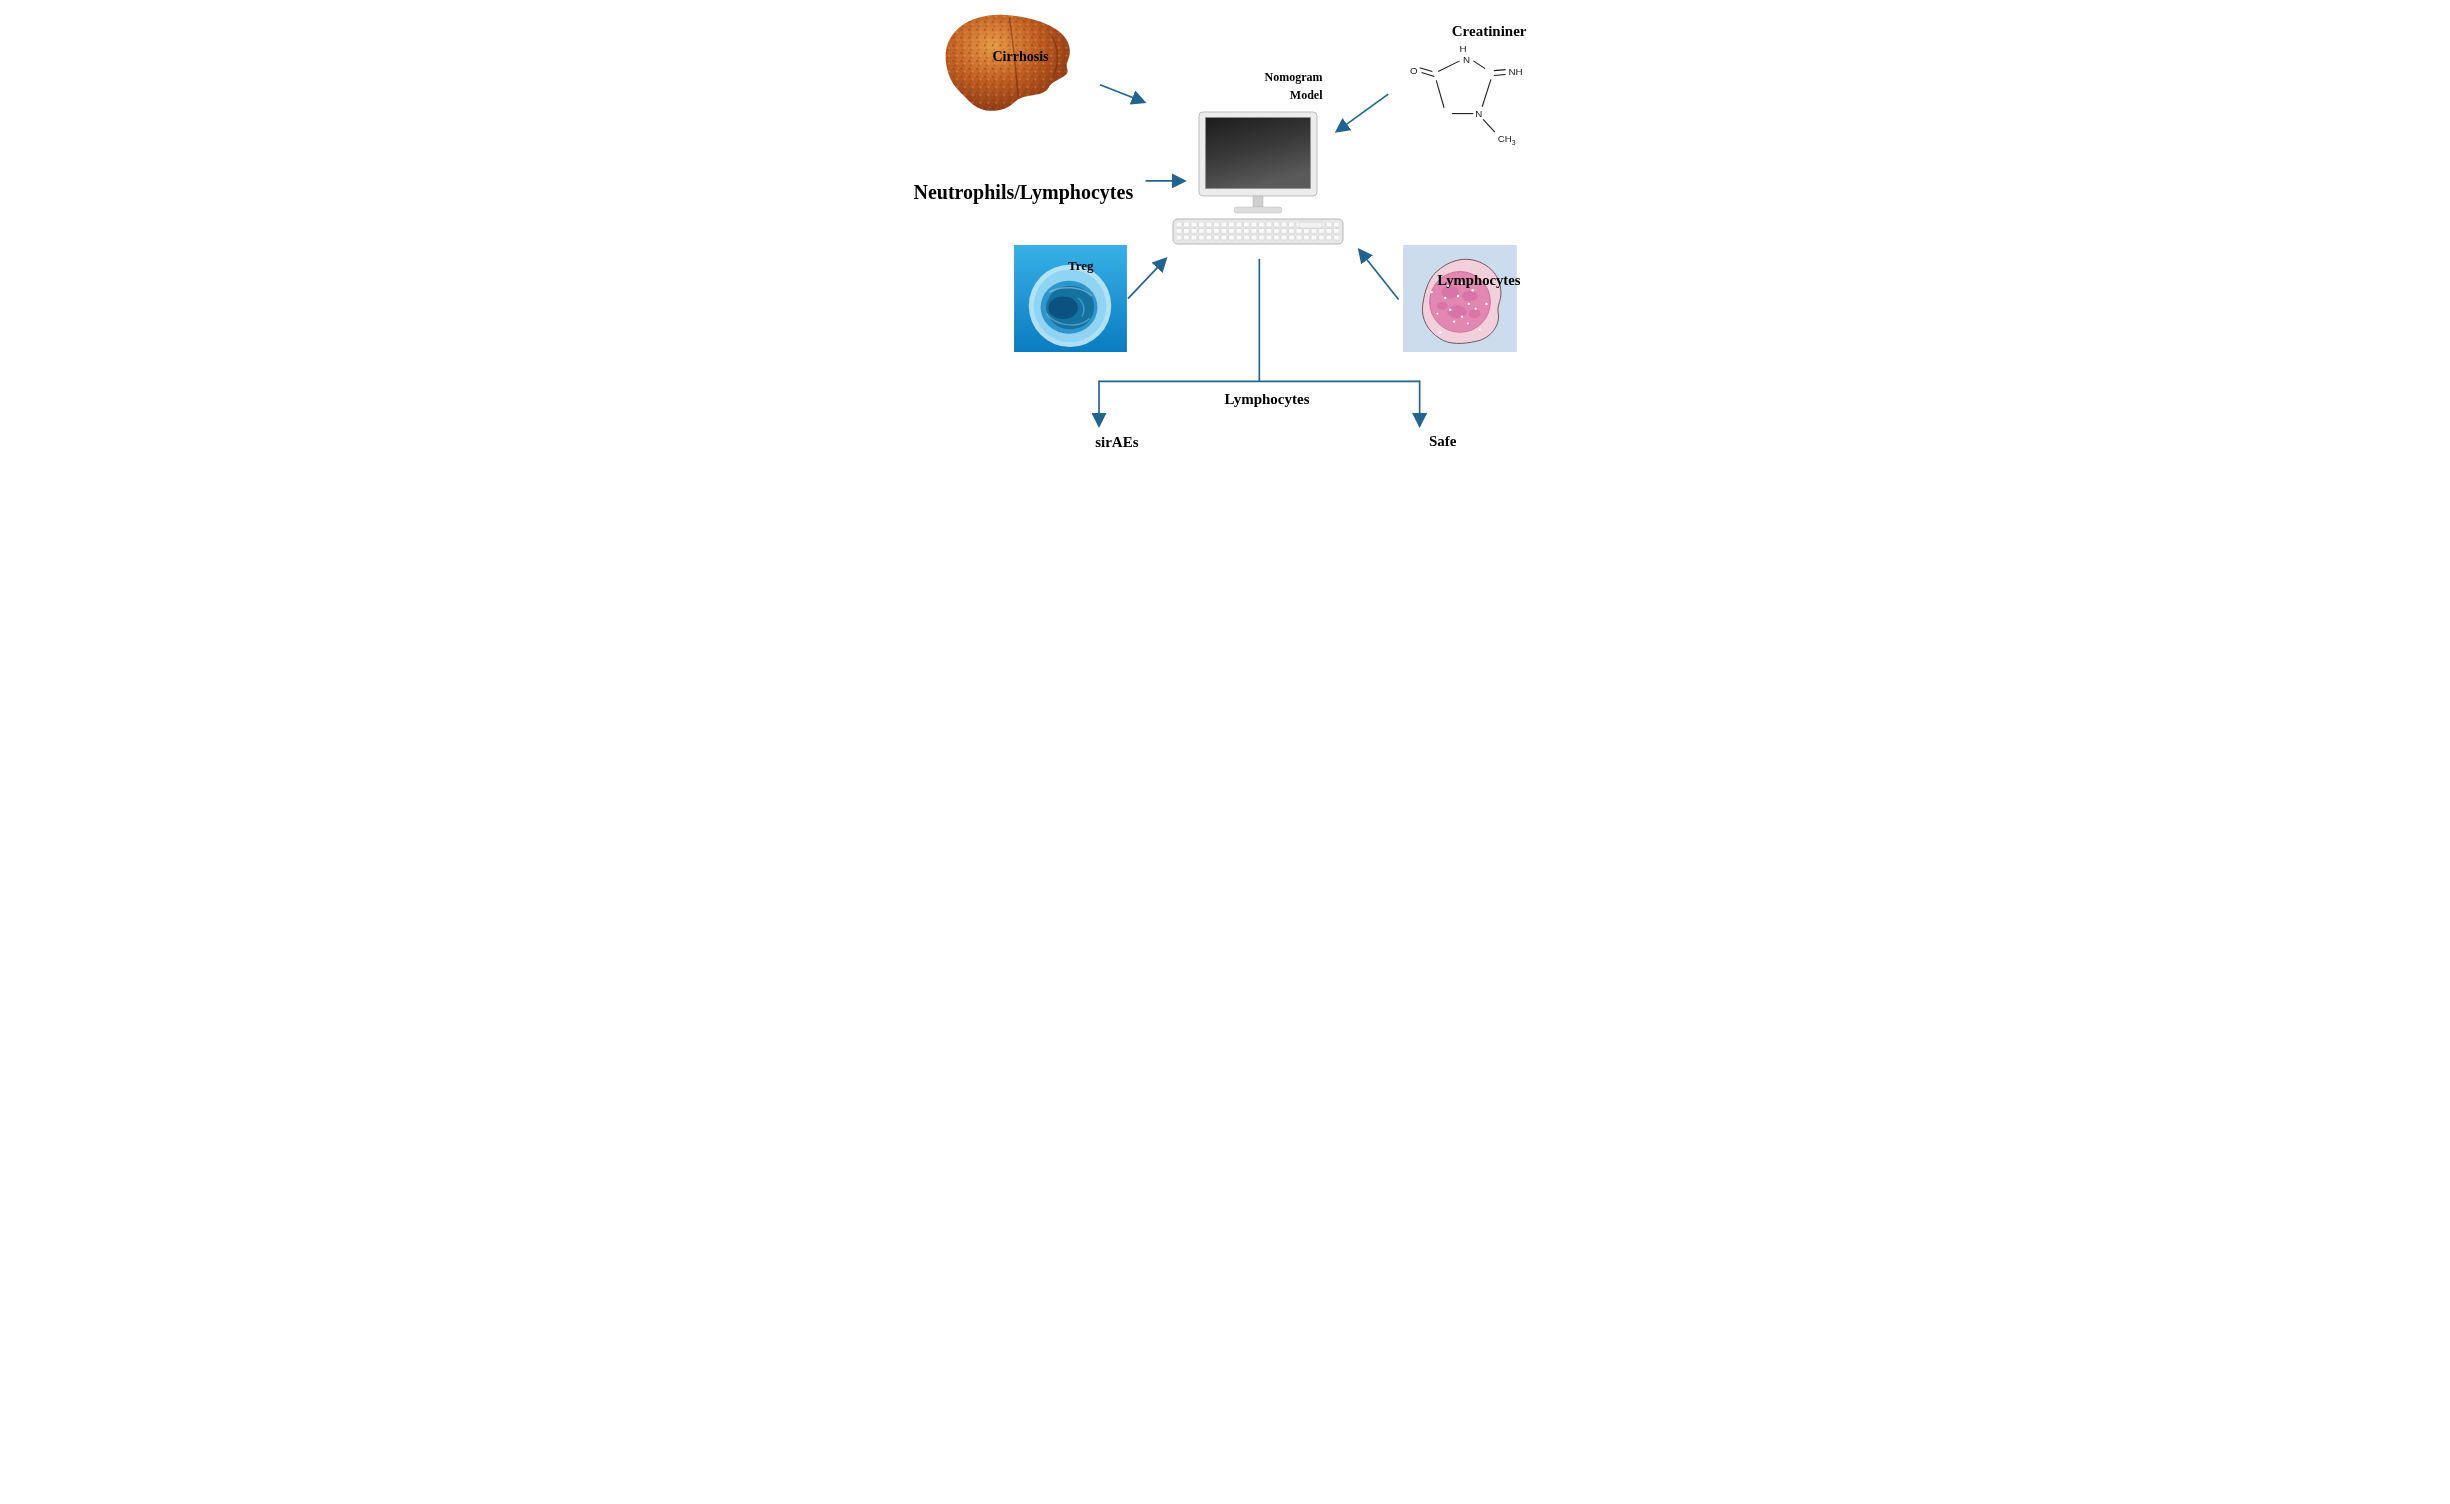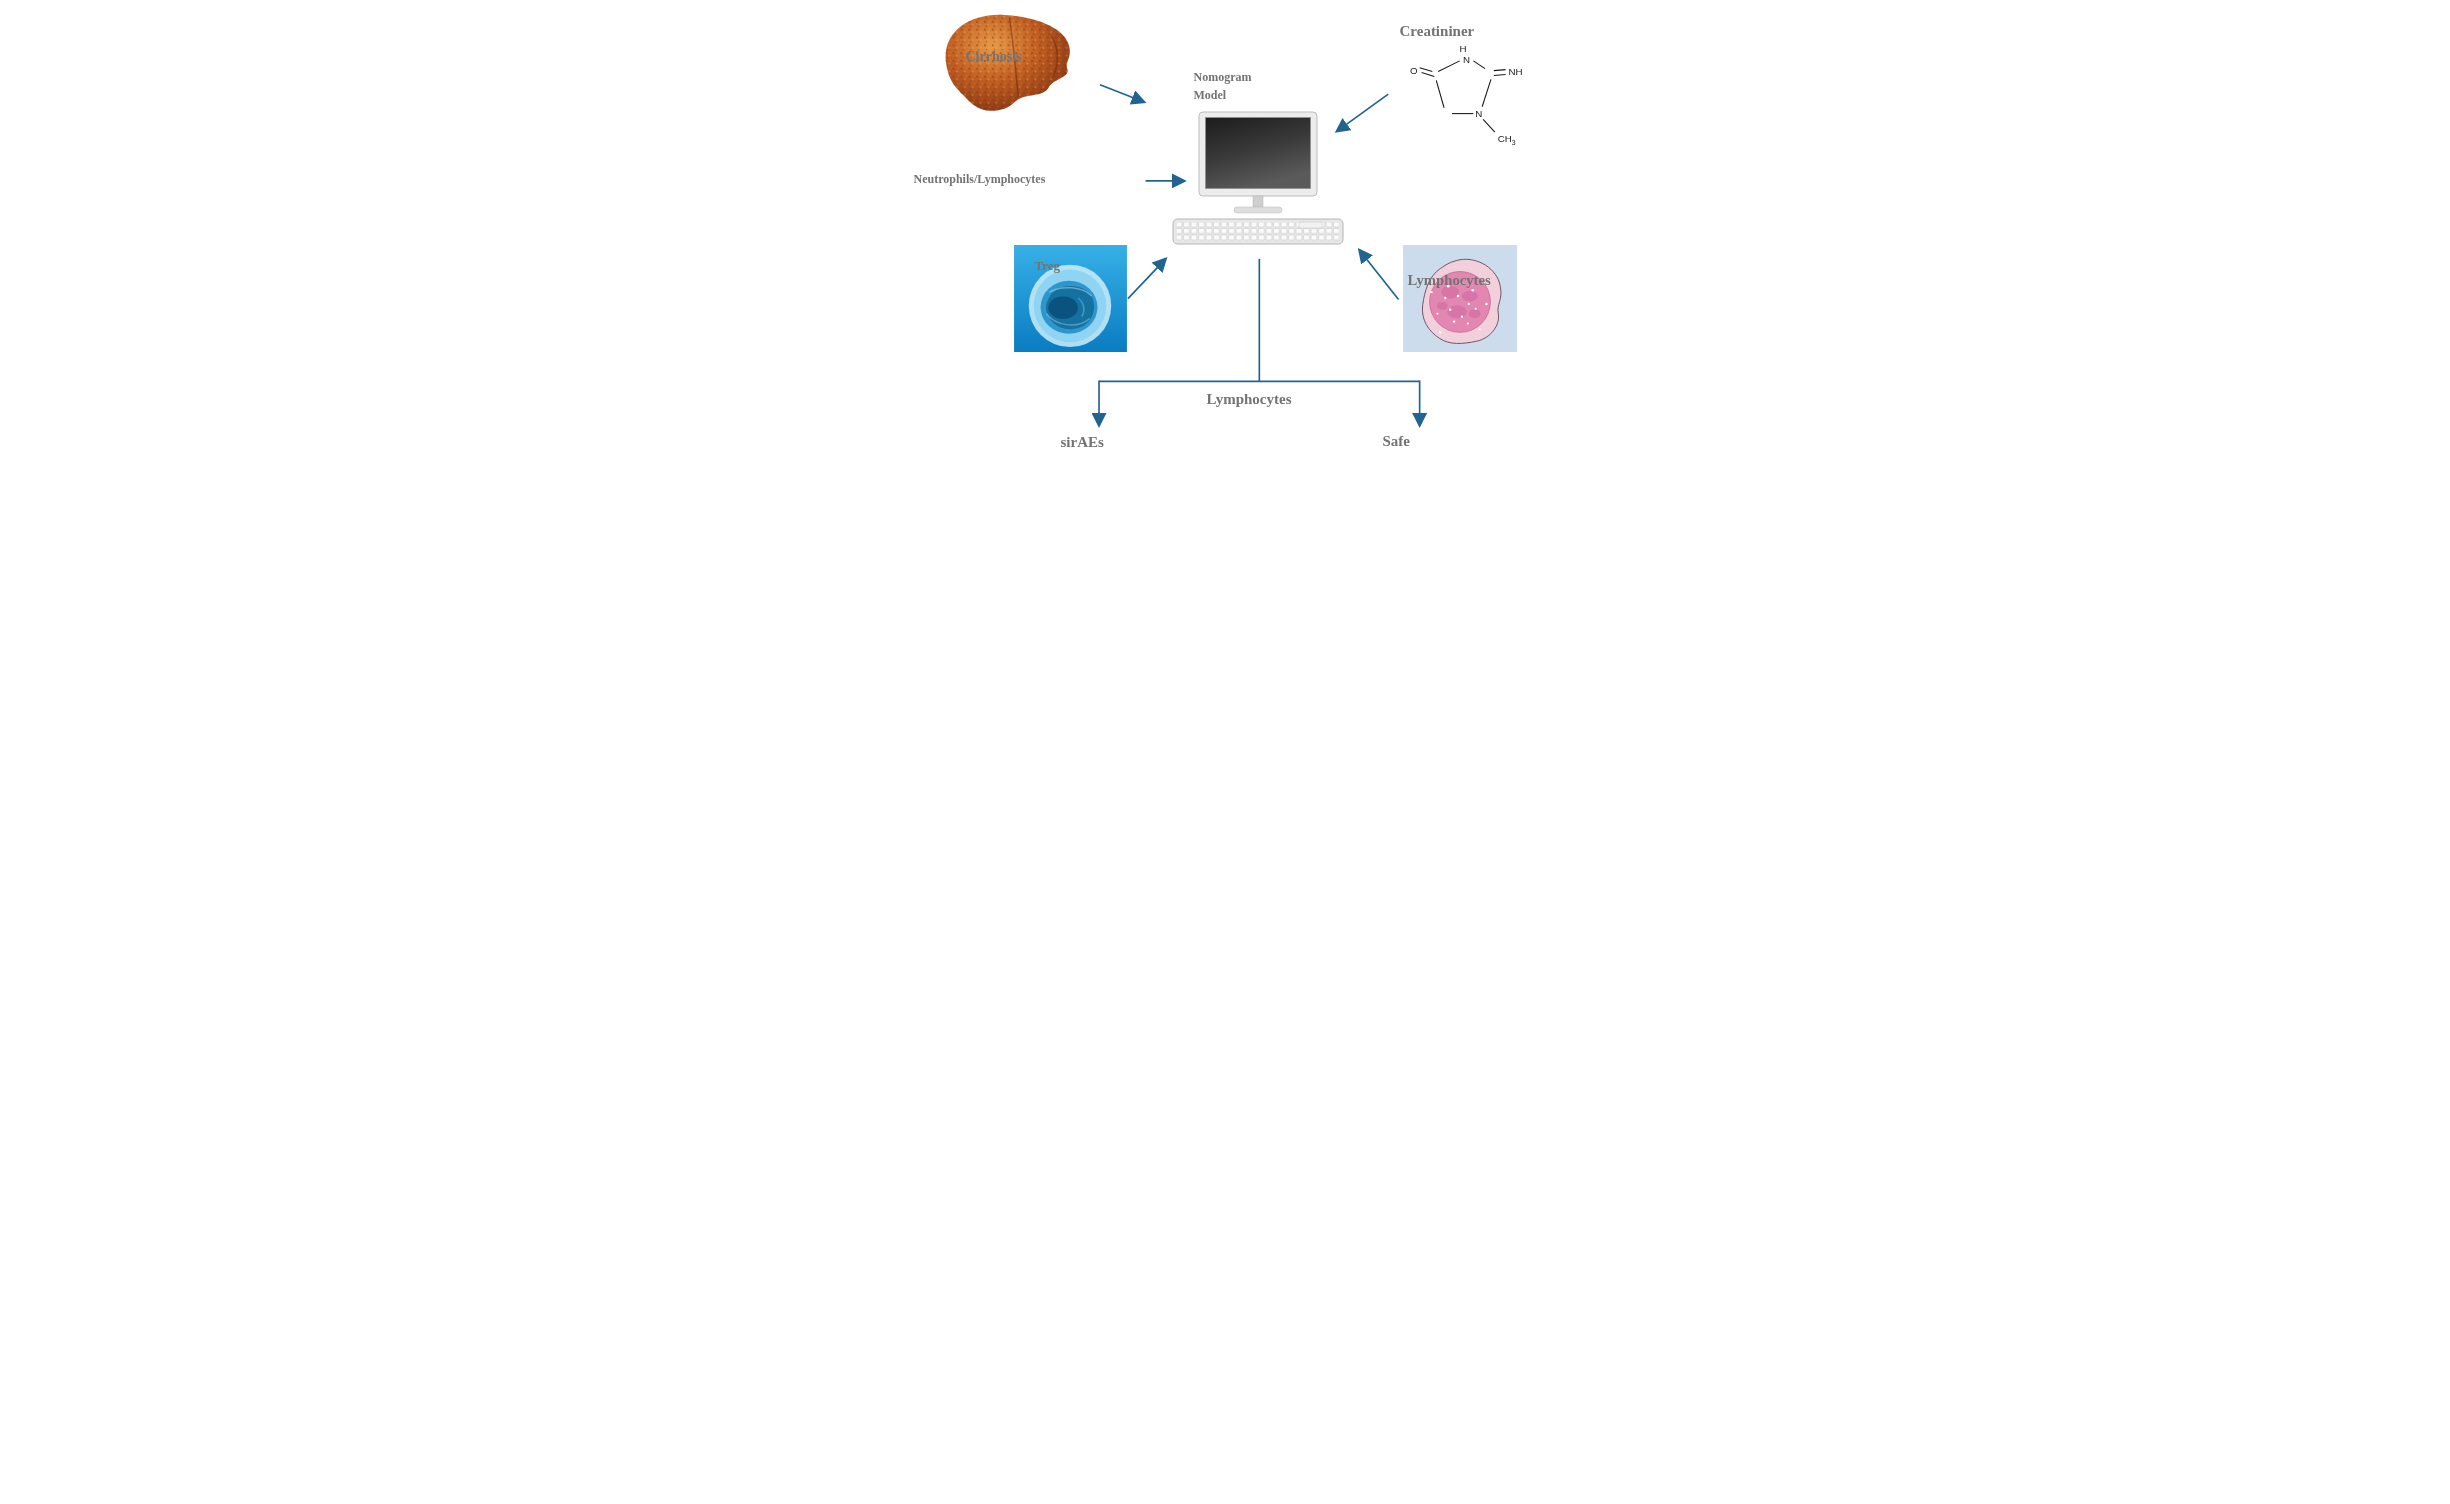--- a/index.html
+++ b/index.html
@@ -2,27 +2,27 @@
 <html style="font-size:7.8px"><head>
 <meta charset="utf-8">
 <style>
   html,body { margin:0; padding:0; background:#ffffff; }
   .canvas {
     position:relative; width:753px; height:452px; margin:0 auto;
     background:#ffffff; overflow:hidden;
     font-family:"Liberation Serif", serif;
   }
   .label {
-    position:absolute; font-weight:bold; color:#737373;
-    text-align:left; line-height:1.25; white-space:nowrap;
+    position:absolute; font-weight:bold; color:#000000;
+    text-align:right; line-height:1.25; white-space:nowrap;
   }
   .lbl-cirrhosis    { left:117px;  top:48px;  width:83px; font-size:14px; z-index:10; }
   .lbl-creatinine   { left:551px; top:21.6px;  width:127px; font-size:15px; z-index:10; }
   .lbl-nomogram     { left:345px;  top:68px; width:129px; font-size:12px; line-height:1.5; z-index:10; white-space:normal; }
-  .lbl-neutrophils  { left:65px;  top:172px; width:216px; font-size:12px; z-index:10; }
+  .lbl-neutrophils  { left:65px;  top:180px; width:216px; font-size:20px; z-index:10; }
   .lbl-treg         { left:186px;  top:258px; width:59px; font-size:13px; z-index:10; }
   .lbl-lymphocytes  { left:559px; top:255px; width:113px; font-size:14.7px; z-index:10;margin-top:16px; }
   .lbl-prediction   { left:358px;  top:390px; width:103px; font-size:15px; z-index:10; }
   .lbl-siraes       { left:212px;  top:433px; width:78px; font-size:15px; z-index:10; }
   .lbl-safe         { left:534px; top:432px; width:74px; font-size:15px; z-index:10;font-family:Liberation Serif, serif; }
 
   .art { position:absolute; z-index:2; }
   .liver-wrap    { left:87px;  top:3.9px;   width:147px; height:118px; }
   .chem-wrap     { left:556px; top:41px;  width:125px; height:111px; }
   .computer-wrap { left:319px;  top:111px; width:180px; height:135px; }

